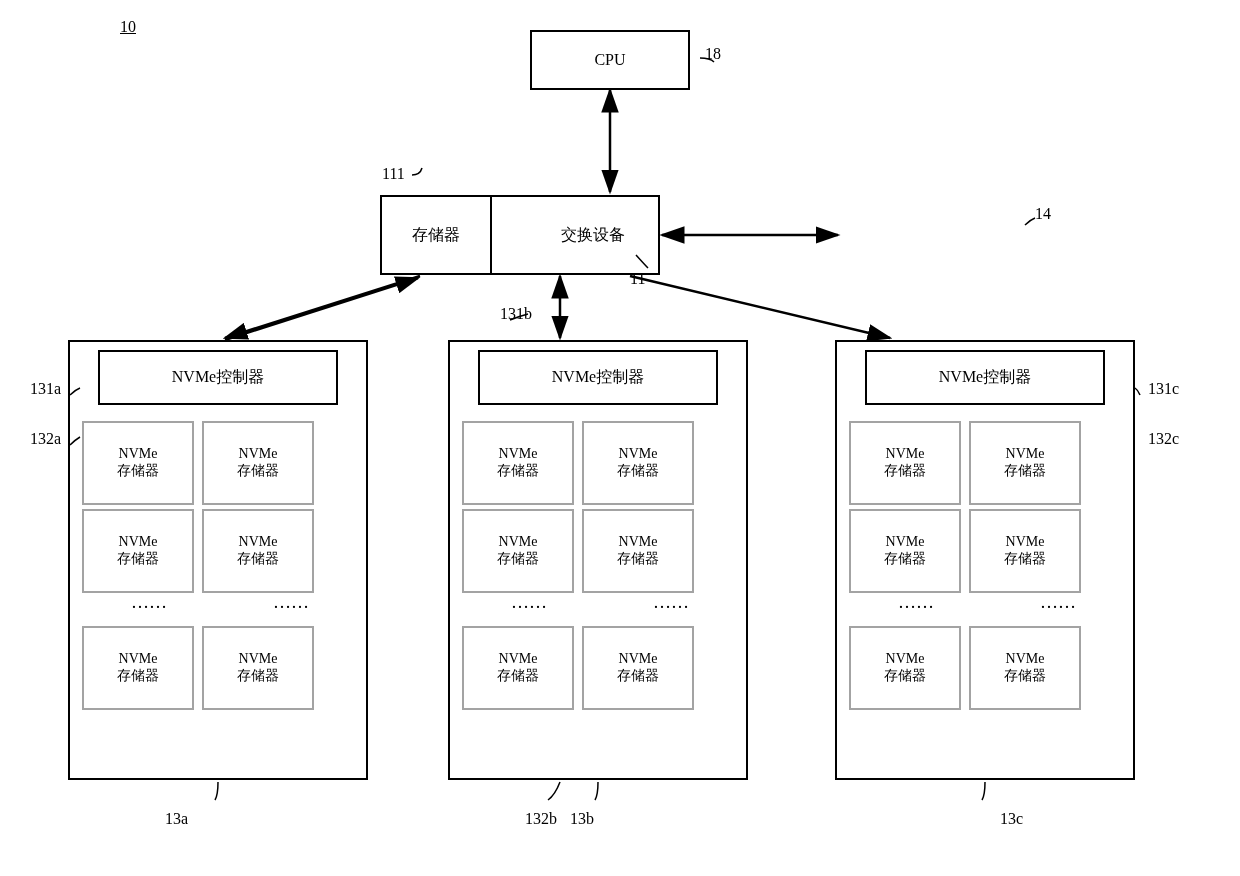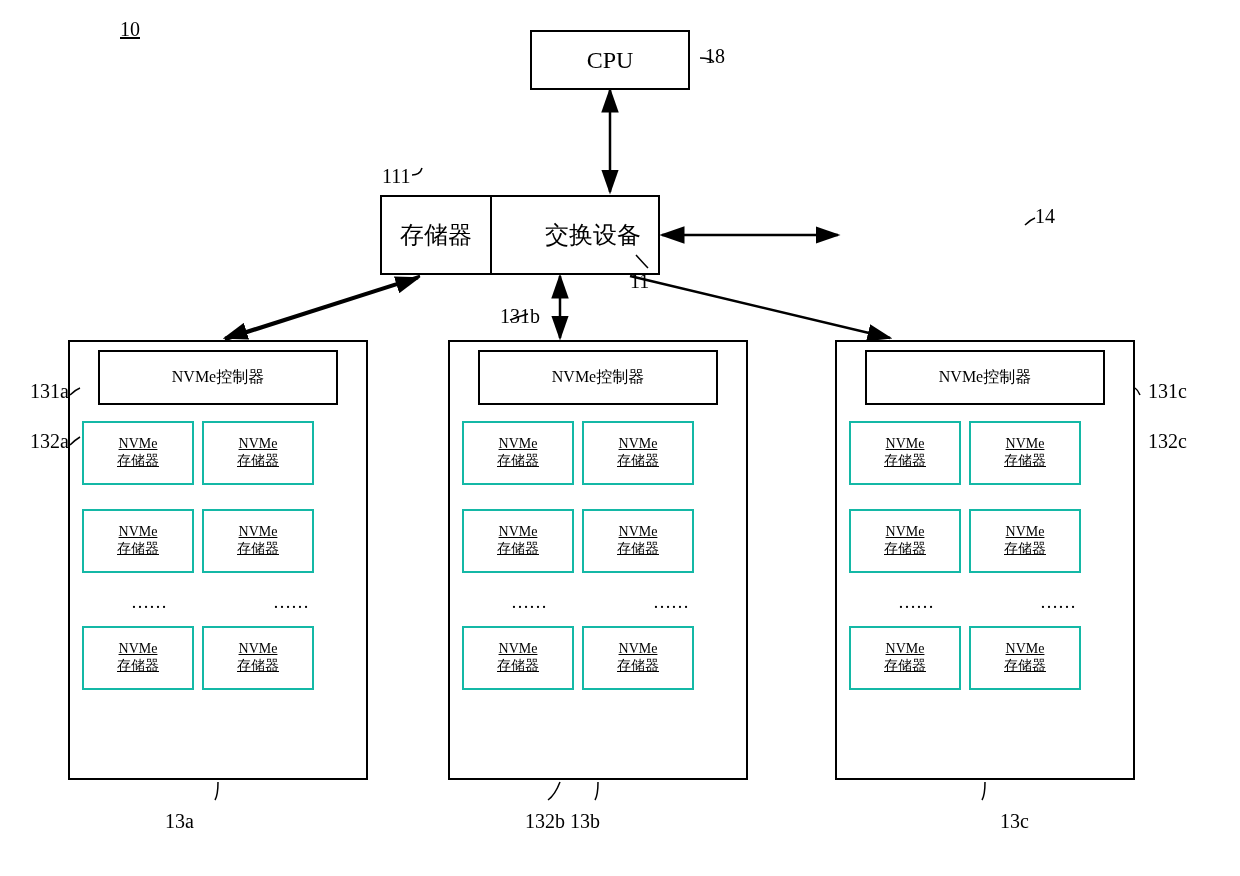--- a/index.html
+++ b/index.html
@@ -20,21 +20,21 @@
 
     
     .box {
       position: absolute;
       border: 2px solid #000;
       background: #fff;
       display: flex;
       align-items: center;
       justify-content: center;
       text-align: center;
-      font-size: 24px;
+      font-size: 16px;
     }
 
     
     .cpu-box {
       width: 160px;
       height: 60px;
       top: 30px;
       left: 530px;
     }
 
@@ -77,45 +77,44 @@
       width: 300px;
       height: 440px;
       top: 340px;
       left: 835px;
       border: 2px solid #000;
       position: absolute;
       background: #fff;
     }
 
     .nvme-cell {
-      border: 2px solid #14b8a6;
+      border: 2px solid #a3a3a3;
       background: #fff;
       display: flex;
       align-items: center;
       justify-content: center;
       text-align: center;
       font-size: 14px;
       width: 112px;
-      height: 64px;
-      text-decoration: underline;
+      height: 84px;
     }
 
     
     .svg-overlay {
       position: absolute;
       top: 0;
       left: 0;
       width: 1240px;
       height: 876px;
       pointer-events: none;
     }
 
     .ref-label {
       position: absolute;
-      font-size: 20px;
+      font-size: 16px;
       font-family: serif;
     }
   </style>
 </head>
 <body>
 
 <div class="diagram-container">
 
   <div class="ref-label" style="top:18px; left:120px; text-decoration: underline;">10</div>
 

